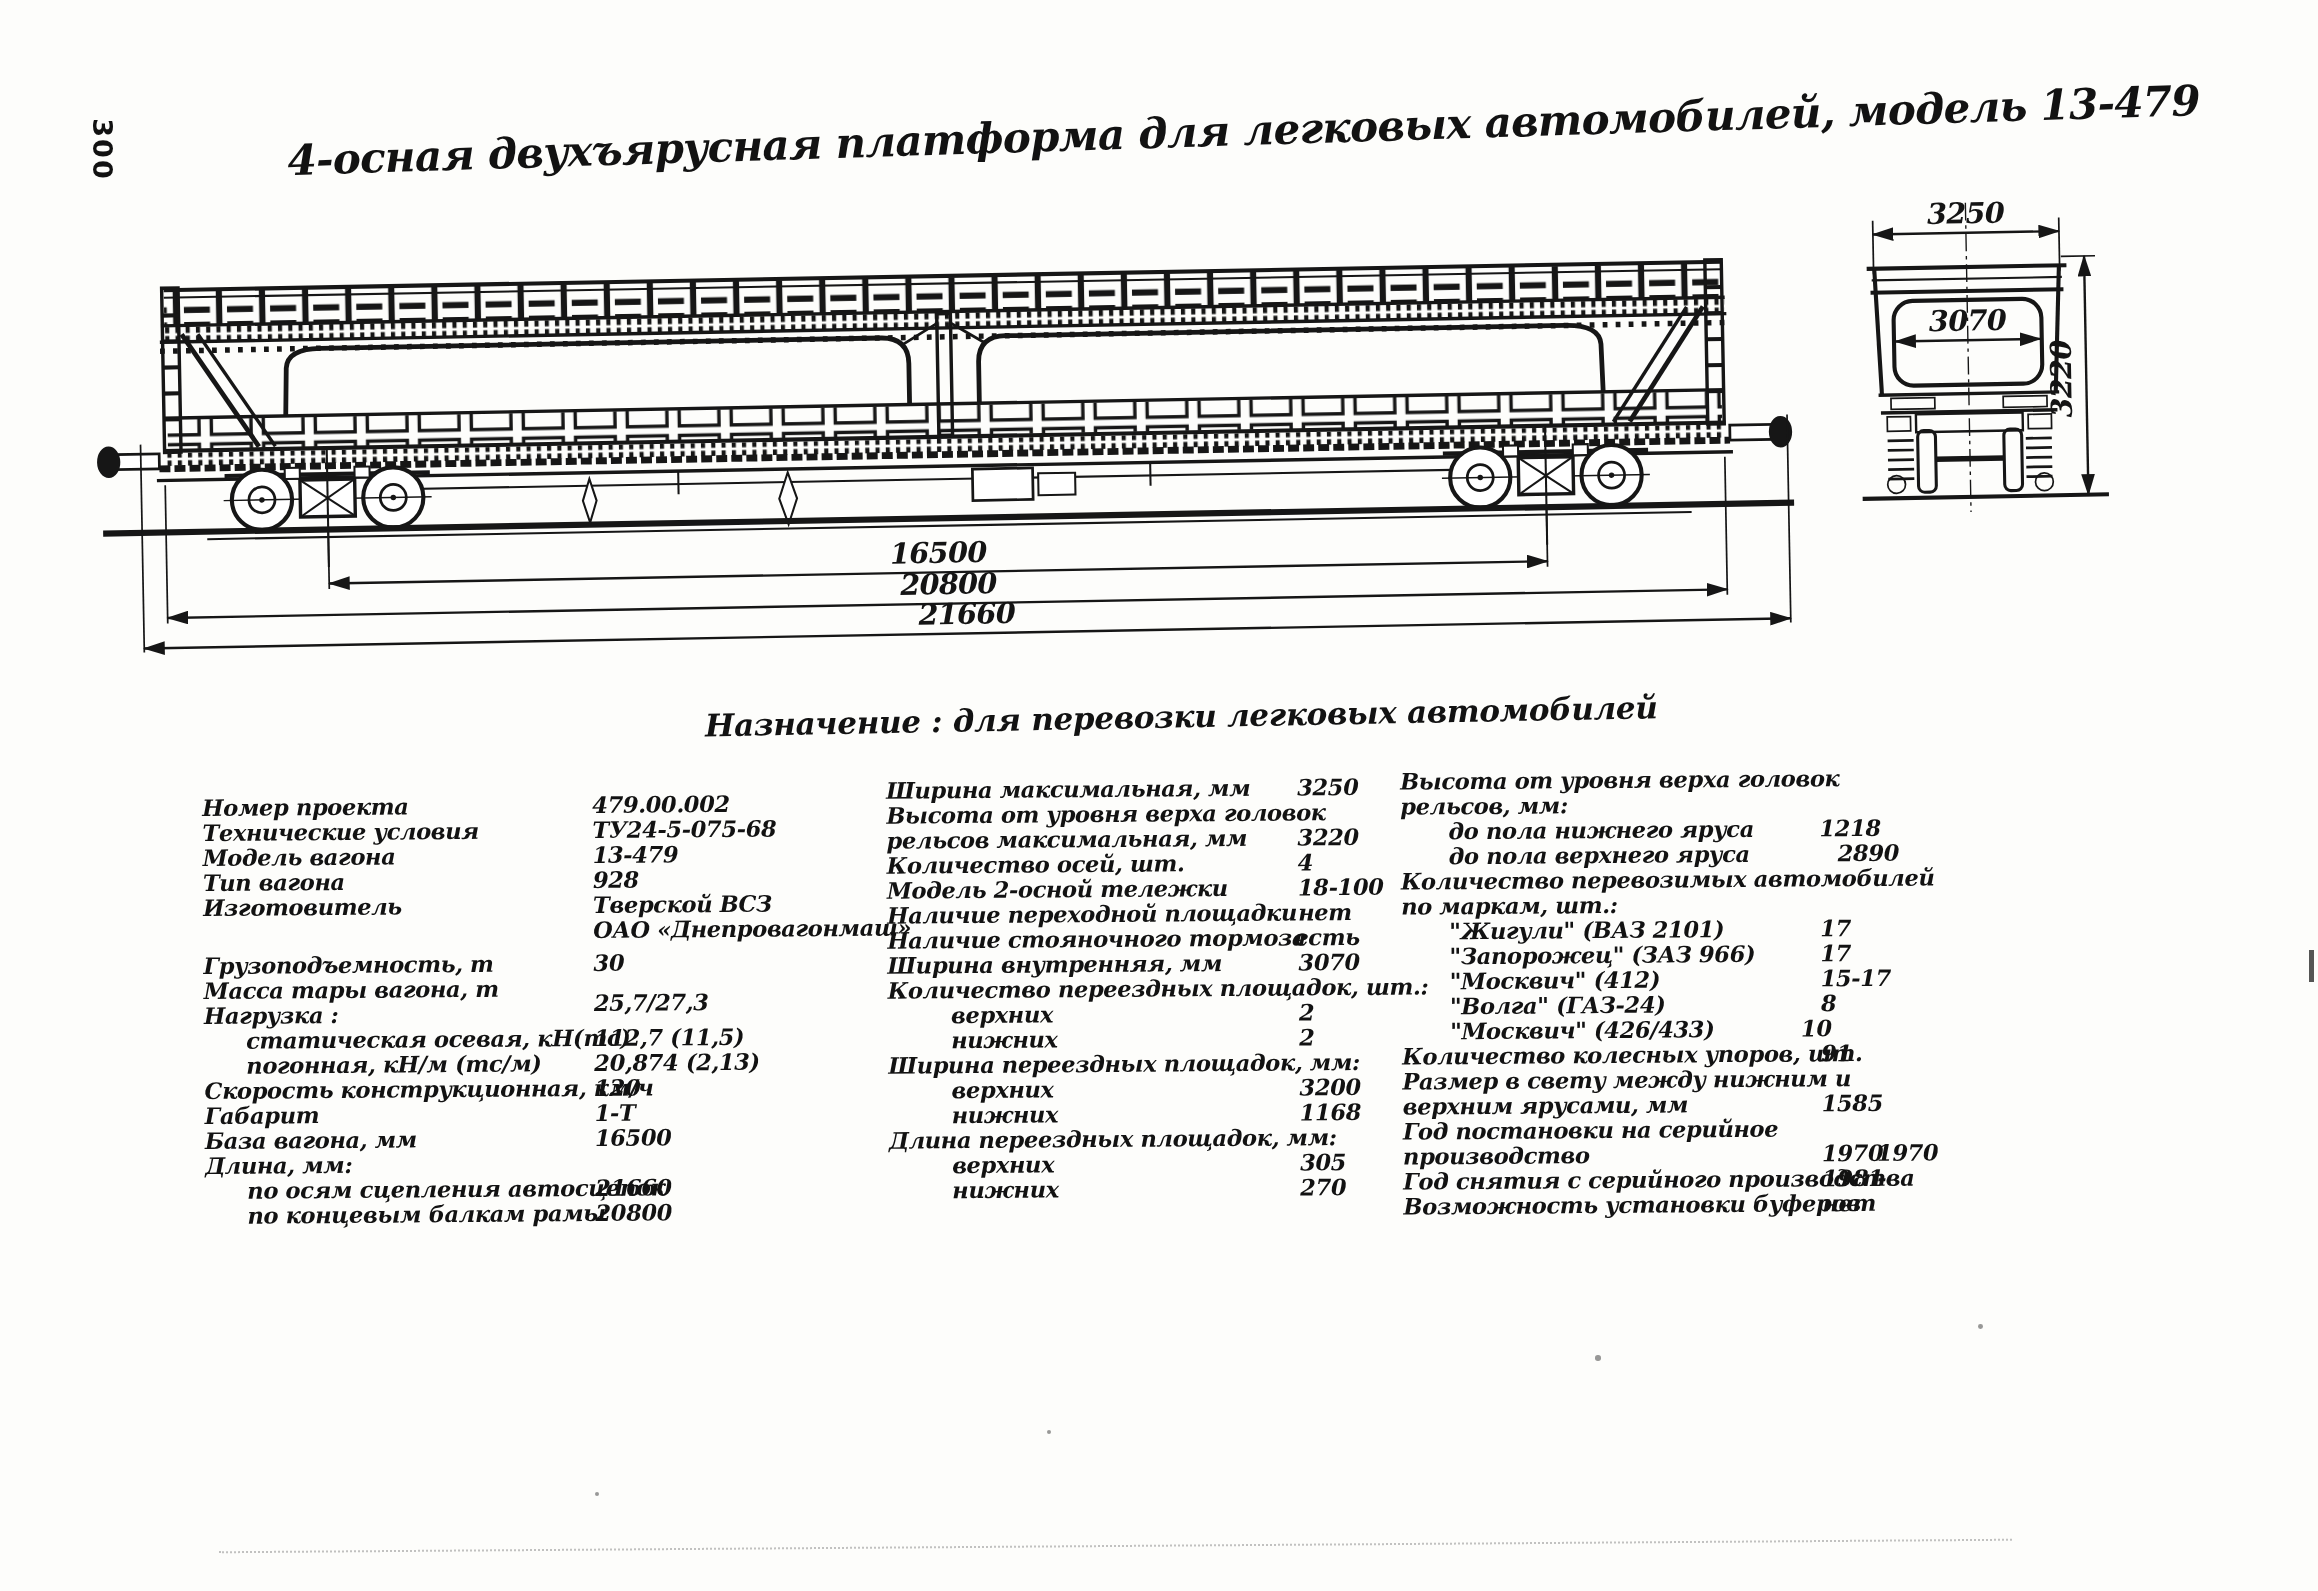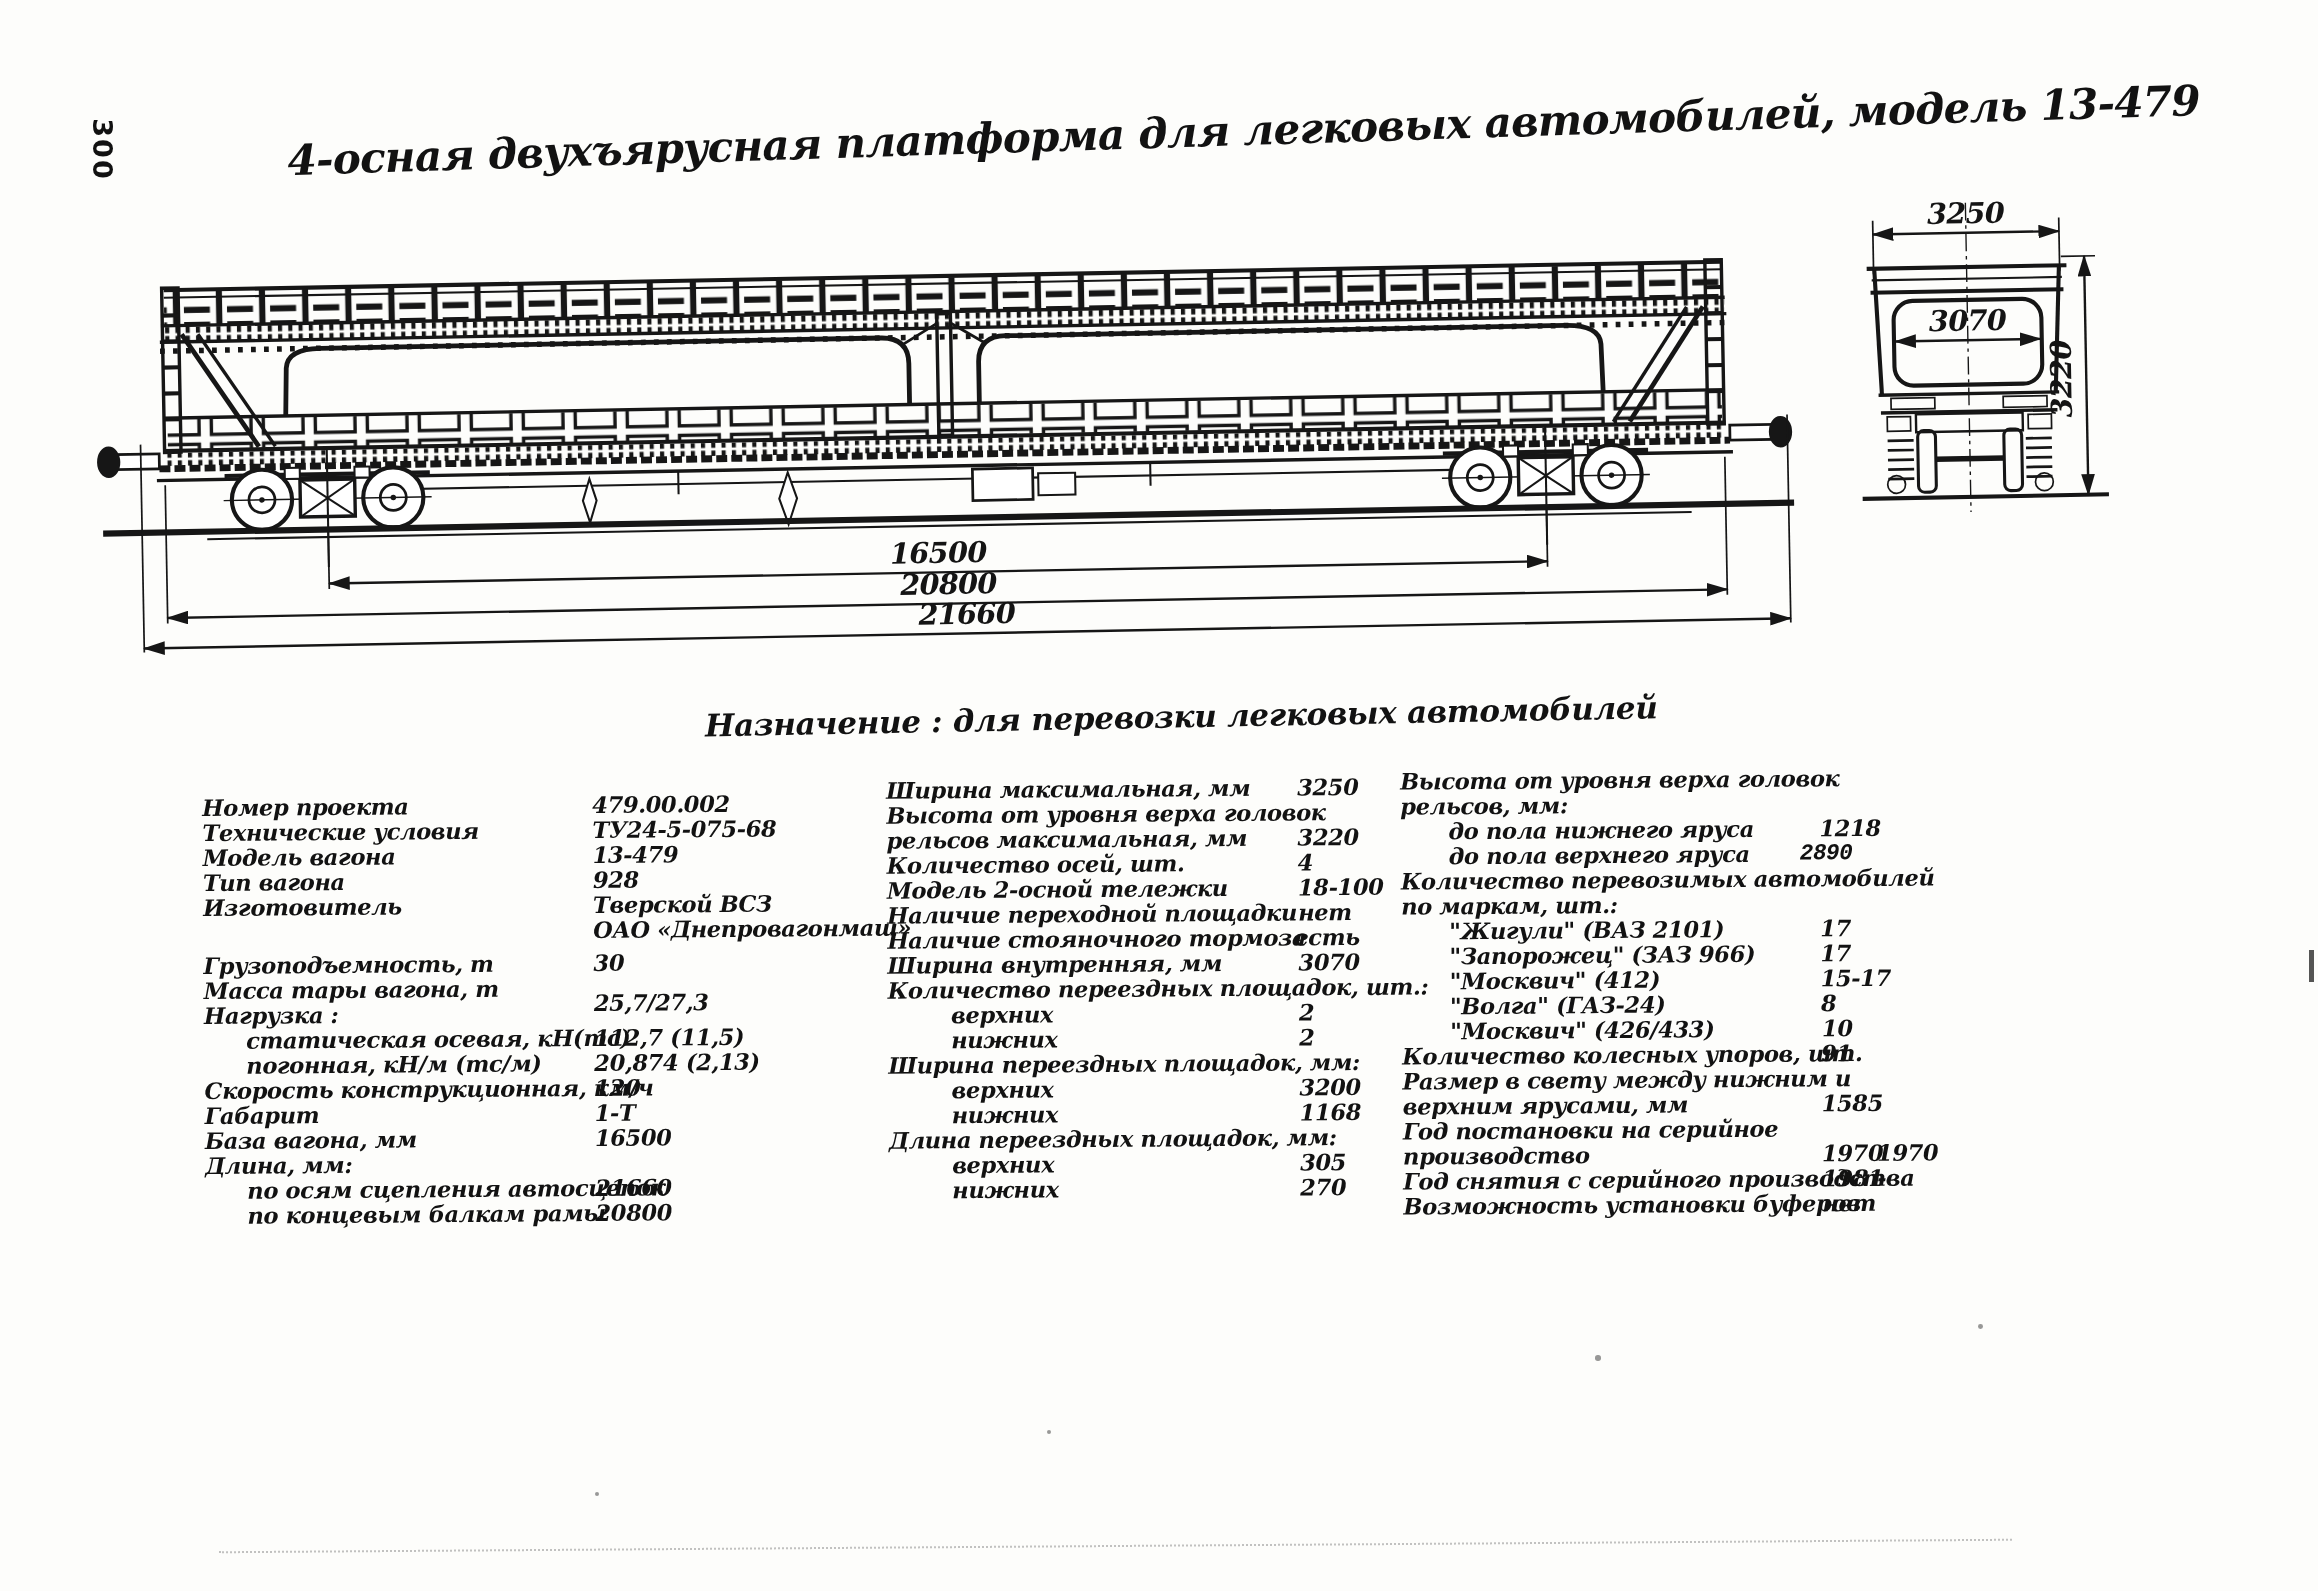--- a/index.html
+++ b/index.html
@@ -248,28 +248,28 @@
         <div class="spec-row"><span class="lab ind">верхних</span><span class="val" style="left: 411px;">3200</span></div>
         <div class="spec-row"><span class="lab ind">нижних</span><span class="val" style="left: 411px;">1168</span></div>
         <div class="spec-row"><span class="lab">Длина переездных площадок, мм:</span><span class="val" style="left: 411px;"></span></div>
         <div class="spec-row"><span class="lab ind">верхних</span><span class="val" style="left: 411px;">305</span></div>
         <div class="spec-row"><span class="lab ind">нижних</span><span class="val" style="left: 411px;">270</span></div>
       </div>
     <div class="spec-col" id="col3">
         <div class="spec-row"><span class="lab">Высота от уровня верха головок</span><span class="val" style="left: 419px;"></span></div>
         <div class="spec-row"><span class="lab">рельсов, мм:</span><span class="val" style="left: 419px;"></span></div>
         <div class="spec-row"><span class="lab ind">до пола нижнего яруса</span><span class="val" style="left: 419px;">1218</span></div>
-        <div class="spec-row"><span class="lab ind">до пола верхнего яруса</span><span class="val" style="left: 399px; font-family: Liberation Mono, monospace;">2890</span></div>
+        <div class="spec-row"><span class="lab ind">до пола верхнего яруса</span><span class="val" style="left: 437px;">2890</span></div>
         <div class="spec-row"><span class="lab">Количество перевозимых автомобилей</span><span class="val" style="left: 419px;"></span></div>
         <div class="spec-row"><span class="lab">по маркам, шт.:</span><span class="val" style="left: 419px;"></span></div>
         <div class="spec-row"><span class="lab ind">"Жигули" (ВАЗ 2101)</span><span class="val" style="left: 419px;">17</span></div>
         <div class="spec-row"><span class="lab ind">"Запорожец" (ЗАЗ 966)</span><span class="val" style="left: 419px;">17</span></div>
         <div class="spec-row"><span class="lab ind">"Москвич" (412)</span><span class="val" style="left: 419px;">15-17</span></div>
         <div class="spec-row"><span class="lab ind">"Волга" (ГАЗ-24)</span><span class="val" style="left: 419px;">8</span></div>
-        <div class="spec-row"><span class="lab ind">"Москвич" (426/433)</span><span class="val" style="left: 420px;">10</span></div>
+        <div class="spec-row"><span class="lab ind">"Москвич" (426/433)</span><span class="val" style="left: 399px;">10</span></div>
         <div class="spec-row"><span class="lab">Количество колесных упоров, шт.</span><span class="val" style="left: 419px;">91</span></div>
         <div class="spec-row"><span class="lab">Размер в свету между нижним и</span><span class="val" style="left: 419px;"></span></div>
         <div class="spec-row"><span class="lab">верхним ярусами, мм</span><span class="val" style="left: 419px;">1585</span></div>
         <div class="spec-row"><span class="lab">Год постановки на серийное</span><span class="val" style="left: 419px;"></span></div>
         <div class="spec-row"><span class="lab">производство</span><span class="val" style="left: 419px;">1970</span><span class="val" style="left: 474px;">1970</span></div>
         <div class="spec-row"><span class="lab">Год снятия с серийного производства</span><span class="val" style="left: 419px;">1981</span><span class="val" style="left: 474px;">-</span></div>
         <div class="spec-row"><span class="lab">Возможность установки буферов</span><span class="val" style="left: 419px;">нет</span></div>
       </div>
   </div>
 

